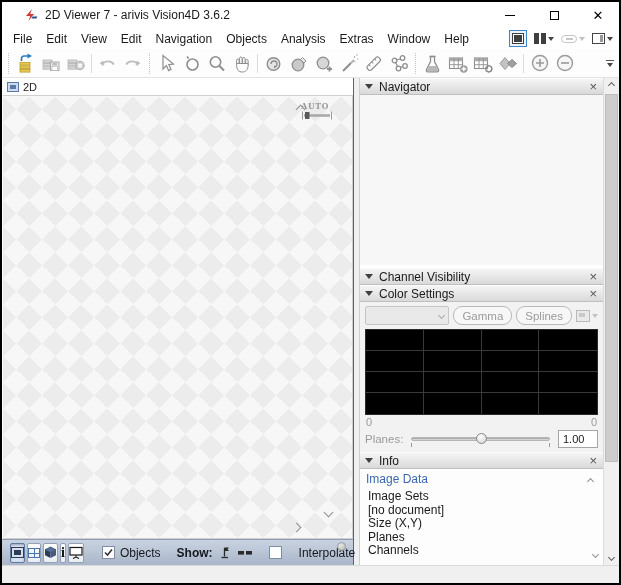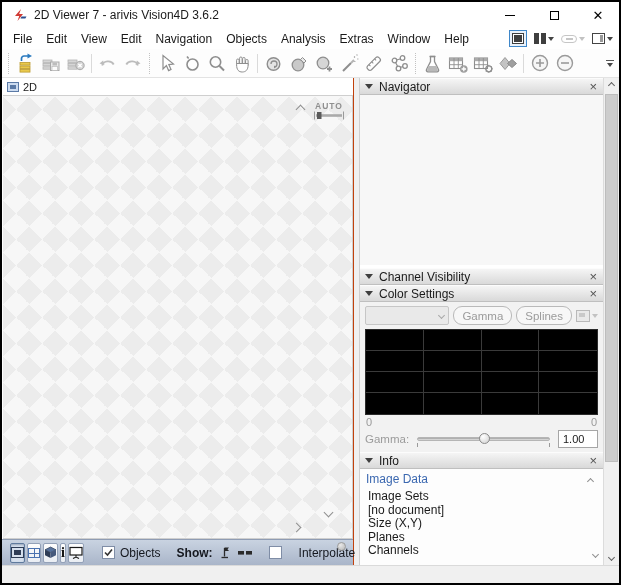--- a/index.html
+++ b/index.html
@@ -2,21 +2,21 @@
 <html><head>
 <meta charset="utf-8">
 <style>
   * { box-sizing: border-box; margin: 0; padding: 0; }
   html,body { background:#fff; }
   body { font-family: "Liberation Sans", sans-serif; }
   .window { width:621px; height:585px; border:2px solid #000; background:#fff;
             display:flex; flex-direction:column; position:relative; overflow:hidden; }
 
   
-  .titlebar { height:26px; display:flex; align-items:center; padding-left:11px; background:#fff; flex:0 0 auto; }
+  .titlebar { height:26px; display:flex; align-items:center; padding-left:22px; background:#fff; flex:0 0 auto; }
   .app-icon { width:15px; height:14px; margin-right:6px; flex:0 0 auto; }
   .title-text { font-size:12px; color:#1a1a1a; }
   .win-controls { margin-left:auto; display:flex; align-items:center; gap:26px; margin-right:12px; }
   .win-btn { width:18px; height:16px; display:flex; align-items:center; justify-content:center; cursor:default; }
   .glyph-min { width:10px; height:0; border-top:1px solid #000; }
   .glyph-max { width:9px; height:9px; border:1px solid #000; }
   .glyph-close { font-size:13px; color:#000; line-height:1; }
 
   
   .menubar { height:21px; display:flex; align-items:center; padding-left:4px; background:#fff; flex:0 0 auto; }
@@ -56,21 +56,21 @@
   .canvas { flex:1 1 auto; position:relative; border:1px solid #cfcfcf; border-left:none; margin-left:1px;
             background:#f4f4f4 conic-gradient(from 45deg, #ececec 0 25%, #f7f7f7 0 50%, #ececec 0 75%, #f7f7f7 0 100%);
             background-size:26px 26px; }
   .chev { width:7px; height:7px; border-right:1.6px solid #8f8f8f; border-bottom:1.6px solid #8f8f8f; display:inline-block; }
   .chev.up { transform:rotate(-135deg); }
   .chev.down { transform:rotate(45deg); }
   .chev.right { transform:rotate(-45deg); }
   .ov-chevron-up { position:absolute; top:10px; right:48px; }
   .ov-chevron-down { position:absolute; bottom:22px; right:20px; }
   .ov-chevron-right { position:absolute; bottom:7px; right:52px; }
-  .auto-ctl { position:absolute; top:5px; right:7px; text-align:center; }
+  .auto-ctl { position:absolute; top:5px; right:19px; text-align:left;font-family:Liberation Serif, serif; }
   .auto-label { font-size:8.5px; letter-spacing:1px; color:#8f8f8f; font-weight:bold; }
 
   
   .viewer-status { height:26px; flex:0 0 auto; background:linear-gradient(#c9d3e1,#a9b5c9);
                    border-top:1px solid #8f9cb3; display:flex; align-items:center; padding-left:8px; position:relative; }
   .vs-btn { width:23px; height:20px; border:1px solid #93a1b8; border-radius:2px; background:linear-gradient(#fdfdfd,#e9edf3);
             display:flex; align-items:center; justify-content:center; margin-right:2px; }
   .vs-btn.selected { background:#d6e0ee; border-color:#5f7a9d; box-shadow:inset 0 1px 2px rgba(40,60,90,.35); }
   .icon-2d-outer { width:13px; height:11px; border:1px solid #2e3d57; display:flex; align-items:center; justify-content:center; }
   .icon-2d-outer div { width:7px; height:5px; background:#2e3d57; }
@@ -497,21 +497,21 @@
             <div class="pic"></div>
             <div class="dd-arrow dis"></div>
           </div>
         </div>
         <div class="histogram"></div>
         <div class="hist-labels">
           <span>0</span>
           <span>0</span>
         </div>
         <div class="gamma-row">
-          <span class="gamma-label">Gamma:</span>
+          <span class="gamma-label">Planes:</span>
           <div class="slider">
             <div class="track"></div>
             <div class="tick" style="left:2px;"></div>
             <div class="tick" style="right:2px;"></div>
             <div class="thumb"></div>
           </div>
           <input class="gamma-box" readonly="" value="1.00" style="">
         </div>
       </div>
 

